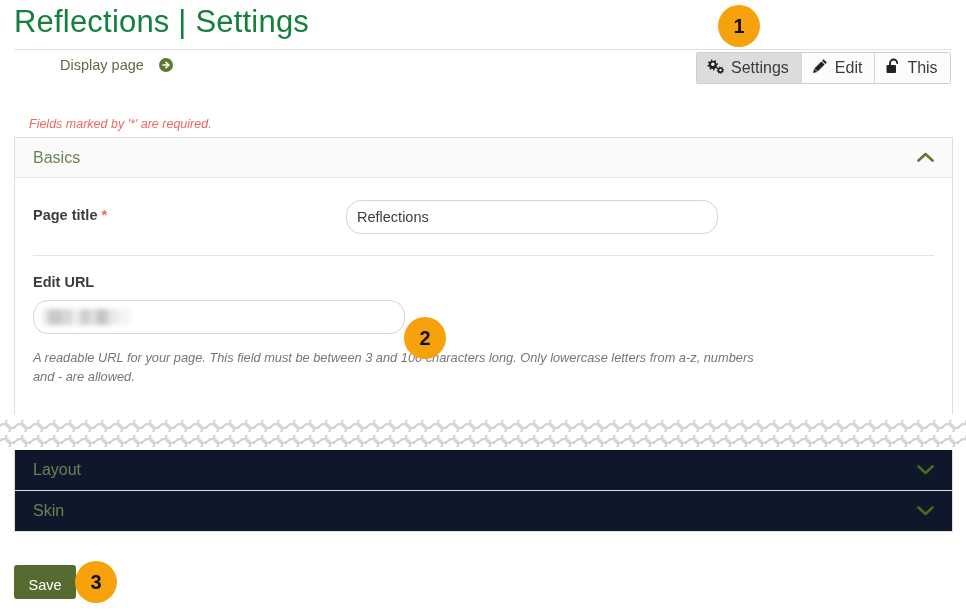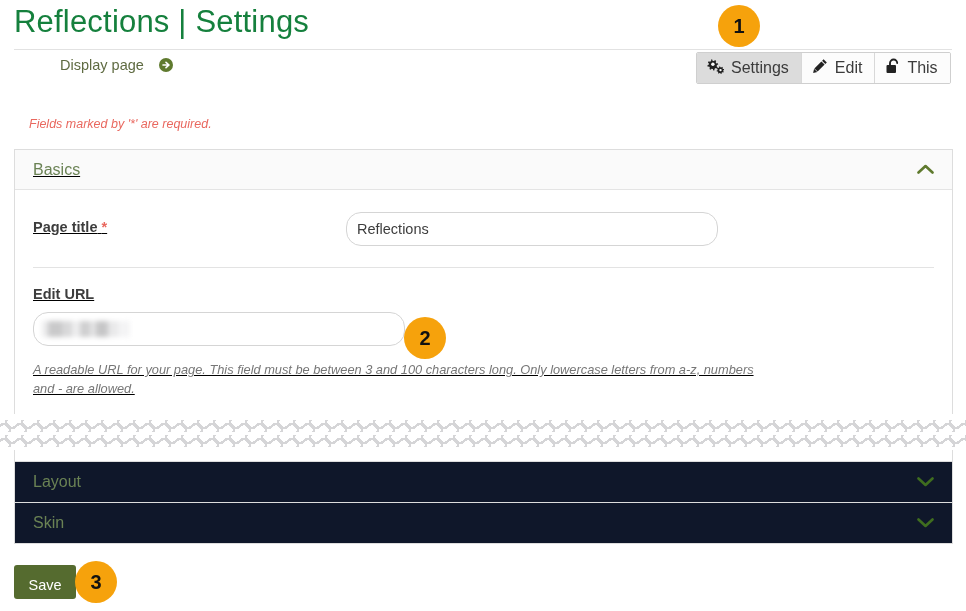--- a/index.html
+++ b/index.html
@@ -97,21 +97,21 @@
     position: absolute;
     left: 14px;
     top: 137px;
     width: 939px;
   }
   .panel {
     border: 1px solid #dddddd;
     background: #fff;
     margin-top: -1px;
   }
-  .panel:first-child { margin-top: 12px; text-decoration: underline; }
+  .panel:first-child { margin-top: 0; }
 
   .panel-head {
     position: relative;
     height: 40px;
     background: #0f172a;
     display: flex;
     align-items: center;
     padding: 0 16px 0 18px;
     cursor: pointer;
   }

